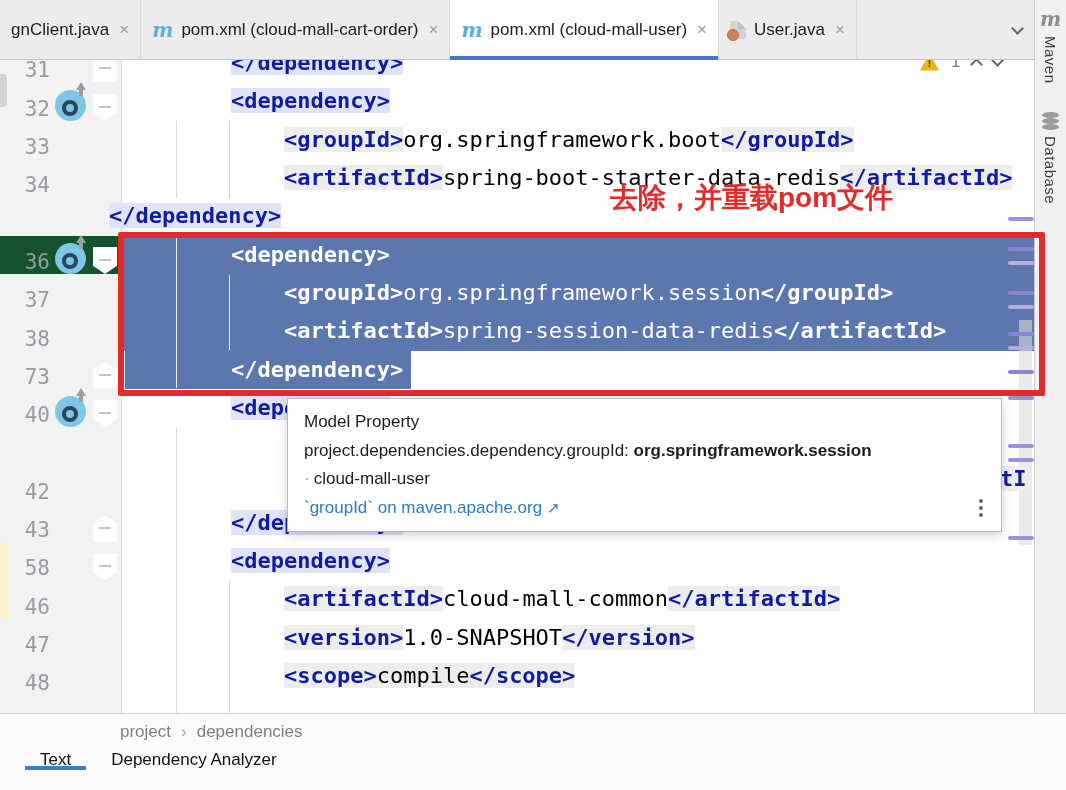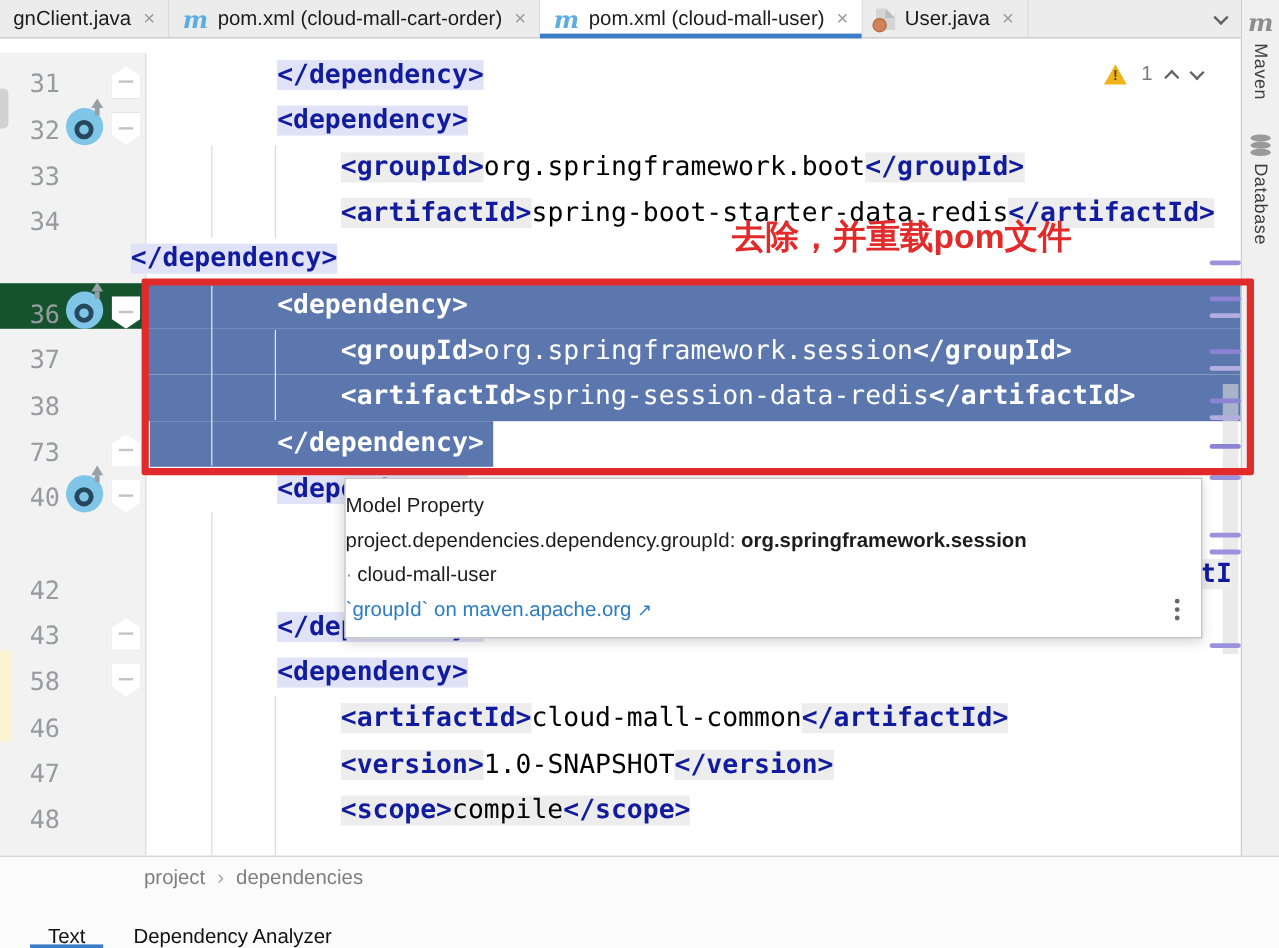--- a/index.html
+++ b/index.html
@@ -1,21 +1,21 @@
 <!DOCTYPE html>
 <html><head>
 <meta charset="utf-8">
 <style>
   *{margin:0;padding:0;box-sizing:border-box}
   html,body{width:1066px;height:790px;overflow:hidden}
   body{font-family:"Liberation Sans",sans-serif;background:#fff}
   .app{position:relative;width:1066px;height:790px;background:#fff;overflow:hidden}
 
   
-  .tabbar{position:absolute;left:0;top:0;width:1034px;height:32px;background:#ececec;
+  .tabbar{position:absolute;left:0;top:0;width:1034px;height:60px;background:#ececec;
           border-bottom:1px solid #c6c6c6;display:flex;align-items:stretch;z-index:12}
   .tab{display:flex;align-items:center;gap:8px;padding:0 11px;border-right:1px solid #d9d9d9;
        font-size:17px;color:#1c1c1c;position:relative;white-space:nowrap}
   .tab.active{background:#fff}
   .tab.active::after{content:"";position:absolute;left:0;right:0;bottom:-1px;height:4px;background:#3d7dc8}
   .tab .close{color:#9a9a9a;font-size:17px;margin-left:2px}
   .mico{color:#5caede;font-style:italic;font-weight:bold;font-family:"DejaVu Serif",serif;font-size:20px;line-height:1}
   .jico{width:16px;height:18px;background:#d4d4d4;position:relative;border-radius:1px}
   .jico::before{content:"";position:absolute;right:0;top:0;border:4px solid #ececec;border-left-color:#bdbdbd;border-bottom-color:#bdbdbd}
   .jico::after{content:"";position:absolute;left:-3px;bottom:-2px;width:10px;height:10px;border-radius:50%;background:#d2825a;border:1px solid #b06a43}
@@ -75,37 +75,37 @@
   .sb-marks{position:absolute;left:1008px;top:0;width:26px;height:713px;z-index:25;pointer-events:none}
   .sbmark{position:absolute;left:0;width:26px;height:4px;border-radius:2px}
 
   
   .redbox{position:absolute;left:118px;top:232px;width:927px;height:164px;border:6px solid #e12a2a;z-index:30;border-radius:2px}
   .rednote{position:absolute;left:610px;top:179px;font-size:28px;font-weight:bold;color:#e12a2a;z-index:31;white-space:nowrap}
   .fragTI{position:absolute;left:1000px;top:466px;font:bold 22px "DejaVu Sans Mono",monospace;color:#111b9e;background:#ededed;z-index:5}
 
   
   .tooltip{position:absolute;left:287px;top:398px;width:715px;height:134px;background:#fff;border:1px solid #b9b9b9;
-           box-shadow:0 3px 10px rgba(0,0,0,.18);z-index:40;padding:9px 0;font-size:17px;color:#1c1c1c;line-height:1.68}
+           box-shadow:0 3px 10px rgba(0,0,0,.18);z-index:40;padding:9px 16px;font-size:17px;color:#1c1c1c;line-height:1.68}
   .tooltip .bold{font-weight:bold}
   .tooltip .dim{color:#9a9a9a;margin-right:4px}
   .tooltip .link{color:#2c7cc3}
   .tooltip .link-arrow{color:#2c7cc3;font-size:15px}
   .kebab{position:absolute;right:18px;bottom:14px;display:flex;flex-direction:column;gap:3px}
   .kebab i{width:4px;height:4px;border-radius:50%;background:#666}
 
   
   .lthumb{position:absolute;left:0;top:74px;width:7px;height:33px;background:#d2d2d2;border-radius:0 4px 4px 0;z-index:6}
   .lcream{position:absolute;left:0;top:542px;width:9px;height:76px;background:#faf3d2;z-index:6}
 
   
   .bottom{position:absolute;left:0;top:713px;width:1066px;height:77px;background:#fbfbfb;border-top:1px solid #cfcfcf;z-index:15}
   .crumbs{position:absolute;left:120px;top:8px;font-size:17px;color:#7f7f7f;display:flex;align-items:center;gap:10px}
   .crumbs .sep{color:#a5a5a5}
-  .btabs{position:absolute;left:20px;top:36px;height:41px;display:flex;align-items:flex-end}
+  .btabs{position:absolute;left:20px;top:36px;height:41px;display:flex;align-items:flex-start}
   .btab{padding:0 20px;font-size:17px;color:#111;display:flex;align-items:center;position:relative}
   .btab.active::after{content:"";position:absolute;left:5px;right:5px;bottom:0;height:4px;background:#3d7dc8}
 </style>
 </head>
 <body>
 
 <div class="app">
 
   <div class="tabbar">
     <div class="tab">

